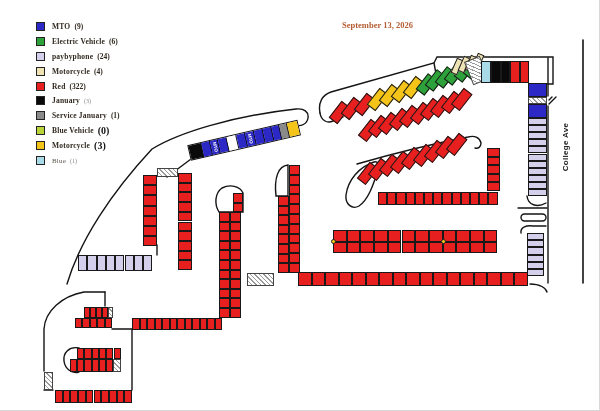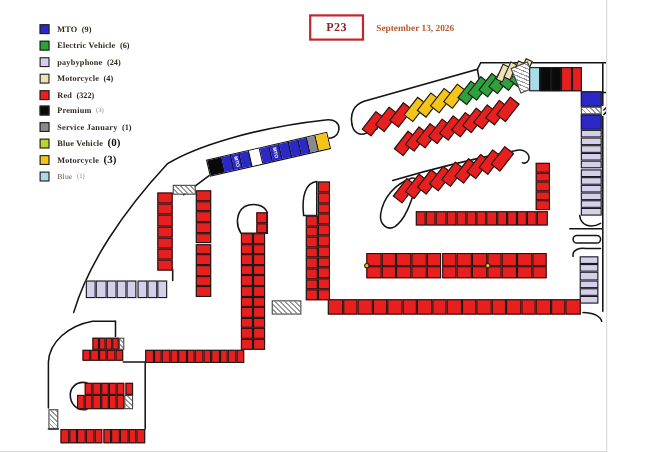--- a/index.html
+++ b/index.html
@@ -1,16 +1,16 @@
 <!DOCTYPE html>
 <html><head>
 <meta charset="utf-8">
 <style>
   html,body{margin:0;padding:0;background:#fff;}
-  #stage{position:relative;width:552px;height:411px;background:#fff;overflow:hidden;
+  #stage{position:relative;width:600px;height:411px;background:#fff;overflow:hidden;
          font-family:"Liberation Serif",serif;border-right:1px solid #d8d8d8;border-bottom:1px solid #d8d8d8;box-sizing:border-box;}
   
   #legend{position:absolute;left:36px;top:22px;}
   .leg-row{display:flex;align-items:center;height:9px;margin-bottom:5.9px;}
   .leg-swatch{width:9px;height:9px;border:1px solid #222;box-sizing:border-box;flex:0 0 9px;}
   .leg-label{font-size:7.5px;font-weight:bold;color:#30291f;margin-left:7px;letter-spacing:.2px;white-space:nowrap;}
   .leg-count{font-size:7.5px;font-weight:bold;color:#30291f;margin-left:4px;}
   .leg-count.sm{font-size:6px;color:#8a8a8a;font-weight:normal;}
   .leg-count.lg{font-size:10px;color:#111;}
   .leg-row.muted .leg-label{color:#5c564c;font-weight:normal;font-size:7px;}
@@ -95,21 +95,21 @@
         <span class="leg-label">Motorcycle</span>
         <span class="leg-count ">(4)</span>
       </div>
       <div class="leg-row">
         <span class="leg-swatch" style="background: rgb(231, 32, 31);"></span>
         <span class="leg-label">Red</span>
         <span class="leg-count ">(322)</span>
       </div>
       <div class="leg-row">
         <span class="leg-swatch" style="background: rgb(10, 10, 10);"></span>
-        <span class="leg-label">Premium</span>
+        <span class="leg-label">January</span>
         <span class="leg-count sm">(3)</span>
       </div>
       <div class="leg-row">
         <span class="leg-swatch" style="background: rgb(138, 138, 138);"></span>
         <span class="leg-label">Service January</span>
         <span class="leg-count ">(1)</span>
       </div>
       <div class="leg-row">
         <span class="leg-swatch" style="background: rgb(185, 212, 56);"></span>
         <span class="leg-label">Blue Vehicle</span>
@@ -120,23 +120,20 @@
         <span class="leg-label">Motorcycle</span>
         <span class="leg-count lg">(3)</span>
       </div>
       <div class="leg-row muted">
         <span class="leg-swatch" style="background: rgb(169, 218, 232);"></span>
         <span class="leg-label">Blue</span>
         <span class="leg-count sm">(1)</span>
       </div>
     </div>
 
-  <div id="title-box">
-    <span>P23</span>
-  </div>
   <div id="date-label">September 13, 2026</div>
 
   <div id="street-label">College Ave</div>
 
   <div id="map-cells">
       <div class="cell" style="left: 328.5px; top: 106.5px; width: 21px; height: 11px; background: rgb(231, 32, 31); transform: rotate(-52deg);"></div>
       <div class="cell" style="left: 341px; top: 102.5px; width: 21px; height: 11px; background: rgb(231, 32, 31); transform: rotate(-52deg);"></div>
       <div class="cell" style="left: 353.5px; top: 98.5px; width: 21px; height: 11px; background: rgb(231, 32, 31); transform: rotate(-52deg);"></div>
       <div class="cell" style="left: 366.5px; top: 93.5px; width: 21px; height: 11px; background: rgb(244, 196, 24); transform: rotate(-52deg);"></div>
       <div class="cell" style="left: 378.8px; top: 89.5px; width: 21px; height: 11px; background: rgb(244, 196, 24); transform: rotate(-52deg);"></div>

